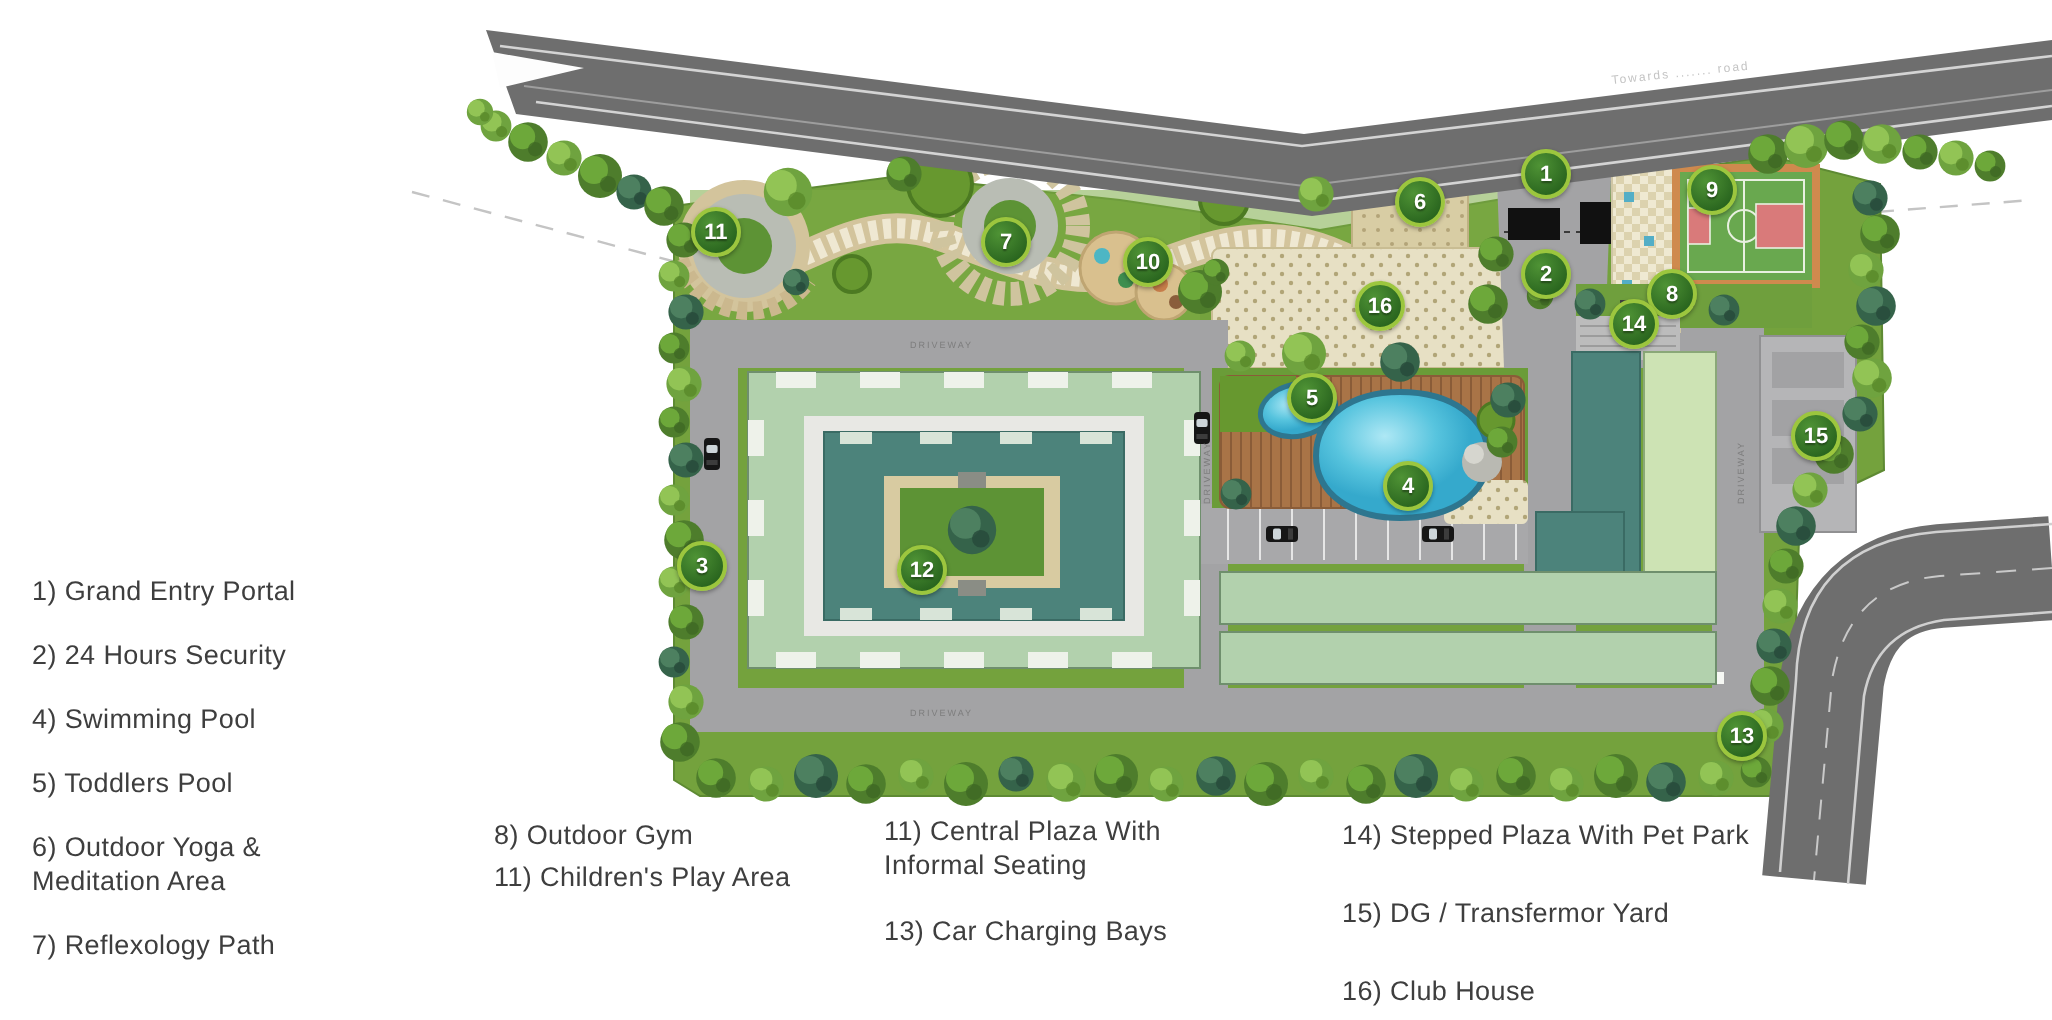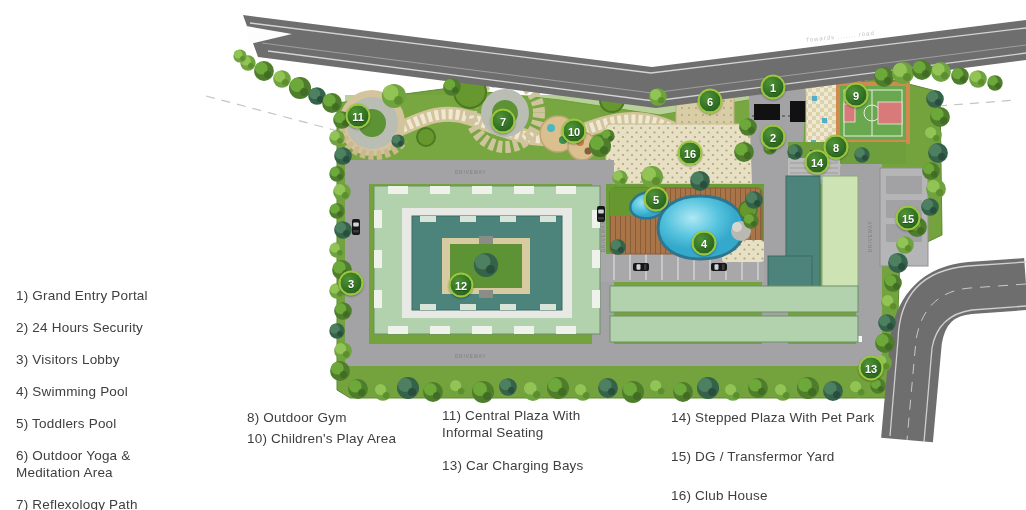--- a/index.html
+++ b/index.html
@@ -411,29 +411,28 @@
       <div class="marker" style="left: 871px; top: 368px;">13</div>
       <div class="marker" style="left: 817px; top: 162px;">14</div>
       <div class="marker" style="left: 908px; top: 218px;">15</div>
       <div class="marker" style="left: 690px; top: 153px;">16</div>
     </div>
 
 <div id="legend">
   <div class="legend-col" id="col1">
         <div class="legend-item">1) Grand Entry Portal</div>
         <div class="legend-item">2) 24 Hours Security</div>
-        <div class="legend-item">3) Visitors Lobby</div>
         <div class="legend-item">4) Swimming Pool</div>
         <div class="legend-item">5) Toddlers Pool</div>
         <div class="legend-item">6) Outdoor Yoga &amp; Meditation Area</div>
         <div class="legend-item">7) Reflexology Path</div>
       </div>
   <div class="legend-col" id="col2">
         <div class="legend-item">8) Outdoor Gym</div>
-        <div class="legend-item">10) Children's Play Area</div>
+        <div class="legend-item">11) Children's Play Area</div>
       </div>
   <div class="legend-col" id="col3">
         <div class="legend-item">11) Central Plaza With Informal Seating</div>
         <div class="legend-item">13) Car Charging Bays</div>
       </div>
   <div class="legend-col" id="col4">
         <div class="legend-item">14) Stepped Plaza With Pet Park</div>
         <div class="legend-item">15) DG / Transfermor Yard</div>
         <div class="legend-item">16) Club House</div>
       </div>

